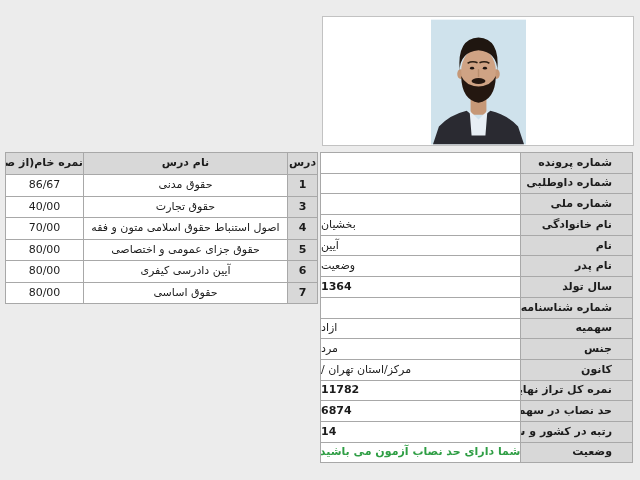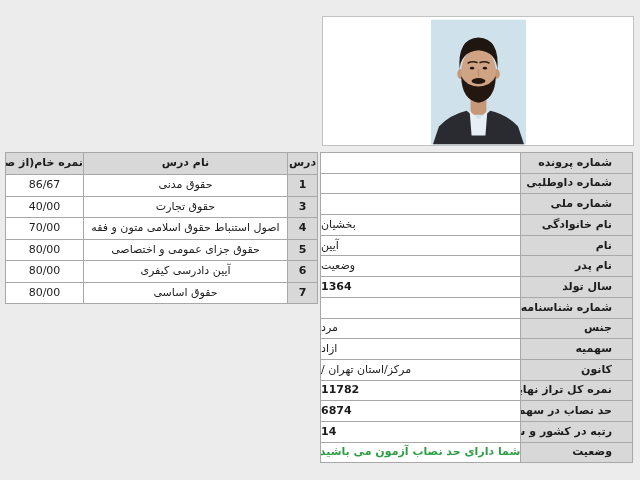--- a/index.html
+++ b/index.html
@@ -150,26 +150,26 @@
   </tr>
   <tr>
     <td class="val val-bg num">1364</td>
     <td class="lab lab-bg">سال تولد</td>
   </tr>
   <tr>
     <td class="val val-bg"></td>
     <td class="lab lab-bg">شماره شناسنامه</td>
   </tr>
   <tr>
+    <td class="val val-bg">ازاد</td>
+    <td class="lab lab-bg">سهمیه</td>
+  </tr>
+  <tr>
     <td class="val val-bg">مرد</td>
     <td class="lab lab-bg">جنس</td>
-  </tr>
-  <tr>
-    <td class="val val-bg">ازاد</td>
-    <td class="lab lab-bg">سهمیه</td>
   </tr>
   <tr>
     <td class="val val-bg">مرکز/استان تهران /</td>
     <td class="lab lab-bg">کانون</td>
   </tr>
   <tr>
     <td class="val val-bg num">11782</td>
     <td class="lab lab-bg">نمره کل تراز نهایی</td>
   </tr>
   <tr>

